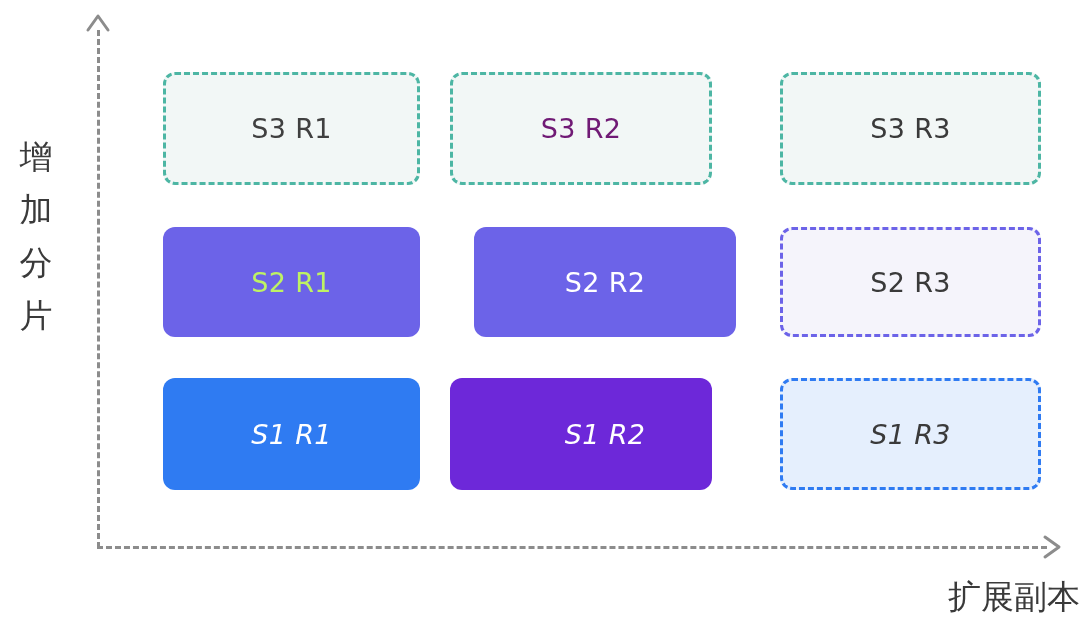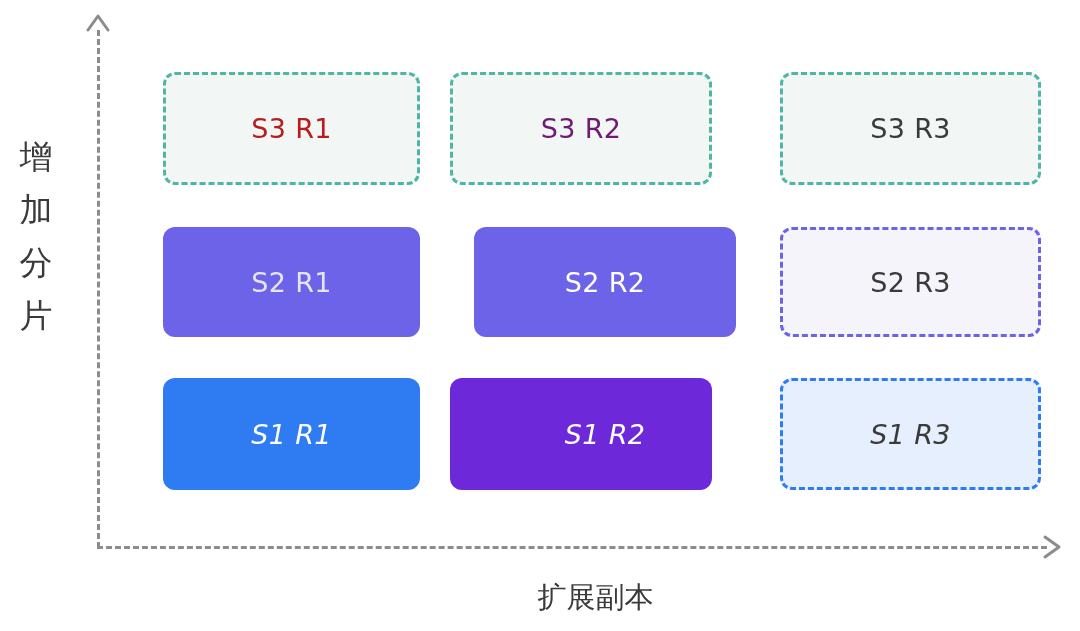--- a/index.html
+++ b/index.html
@@ -62,24 +62,24 @@
     font-family: "DejaVu Sans", "Liberation Sans", sans-serif;
   }
   .axis-label-y span {
     display: block;
   }
   .axis-label-x {
     position: absolute;
     left: 0;
     top: 575px;
     width: 1080px;
-    text-align: center;
+    text-align: right;
     padding-left: 111px;
     box-sizing: border-box;
-    font-size: 29px;
+    font-size: 33px;
     line-height: 44px;
     color: #3a3a3a;
     font-family: "DejaVu Sans", "Liberation Sans", sans-serif;
   }
 
   
   .cell {
     position: absolute;
     display: flex;
     align-items: center;
@@ -129,31 +129,31 @@
   </div>
 
   <div class="axis-line-h"></div>
   <div class="axis-arrow axis-arrow-right">
     <svg width="32" height="32" viewBox="0 0 32 32">
       <path d="M10 6 L24 16 L10 26" fill="none" stroke="#8c8c8c" stroke-width="3" stroke-linecap="round" stroke-linejoin="round"></path>
     </svg>
   </div>
   <div class="axis-label-x">扩展副本</div>
 
-  <div class="cell dashed row-s3 col-1" style="background: rgb(242, 247, 246); color: #b91c1c; border-color: rgb(77, 182, 164);">
+  <div class="cell dashed row-s3 col-1" style="background: rgb(242, 247, 246); color: #404040; border-color: rgb(77, 182, 164);">
     <span>S3 R1</span>
   </div>
   <div class="cell dashed row-s3 col-2" style="background: rgb(242, 247, 246); color: #701a75; border-color: rgb(77, 182, 164);">
     <span>S3 R2</span>
   </div>
   <div class="cell dashed row-s3 col-3" style="background: rgb(242, 247, 246); color: rgb(58, 58, 58); border-color: rgb(77, 182, 164);">
     <span>S3 R3</span>
   </div>
 
-  <div class="cell solid row-s2 col-1" style="background: rgb(108, 99, 232); color: #e5e5e5;">
+  <div class="cell solid row-s2 col-1" style="background: rgb(108, 99, 232); color: #bef264;">
     <span>S2 R1</span>
   </div>
   <div class="cell solid row-s2 col-2" style="background: rgb(108, 99, 232); color: rgb(255, 255, 255); margin-left: 24px;">
     <span>S2 R2</span>
   </div>
   <div class="cell dashed row-s2 col-3" style="background: rgb(245, 244, 251); color: rgb(58, 58, 58); border-color: rgb(108, 99, 232); align-items: center;">
     <span>S2 R3</span>
   </div>
 
   <div class="cell solid row-s1 col-1" style="background: rgb(47, 123, 242); color: rgb(255, 255, 255);">

